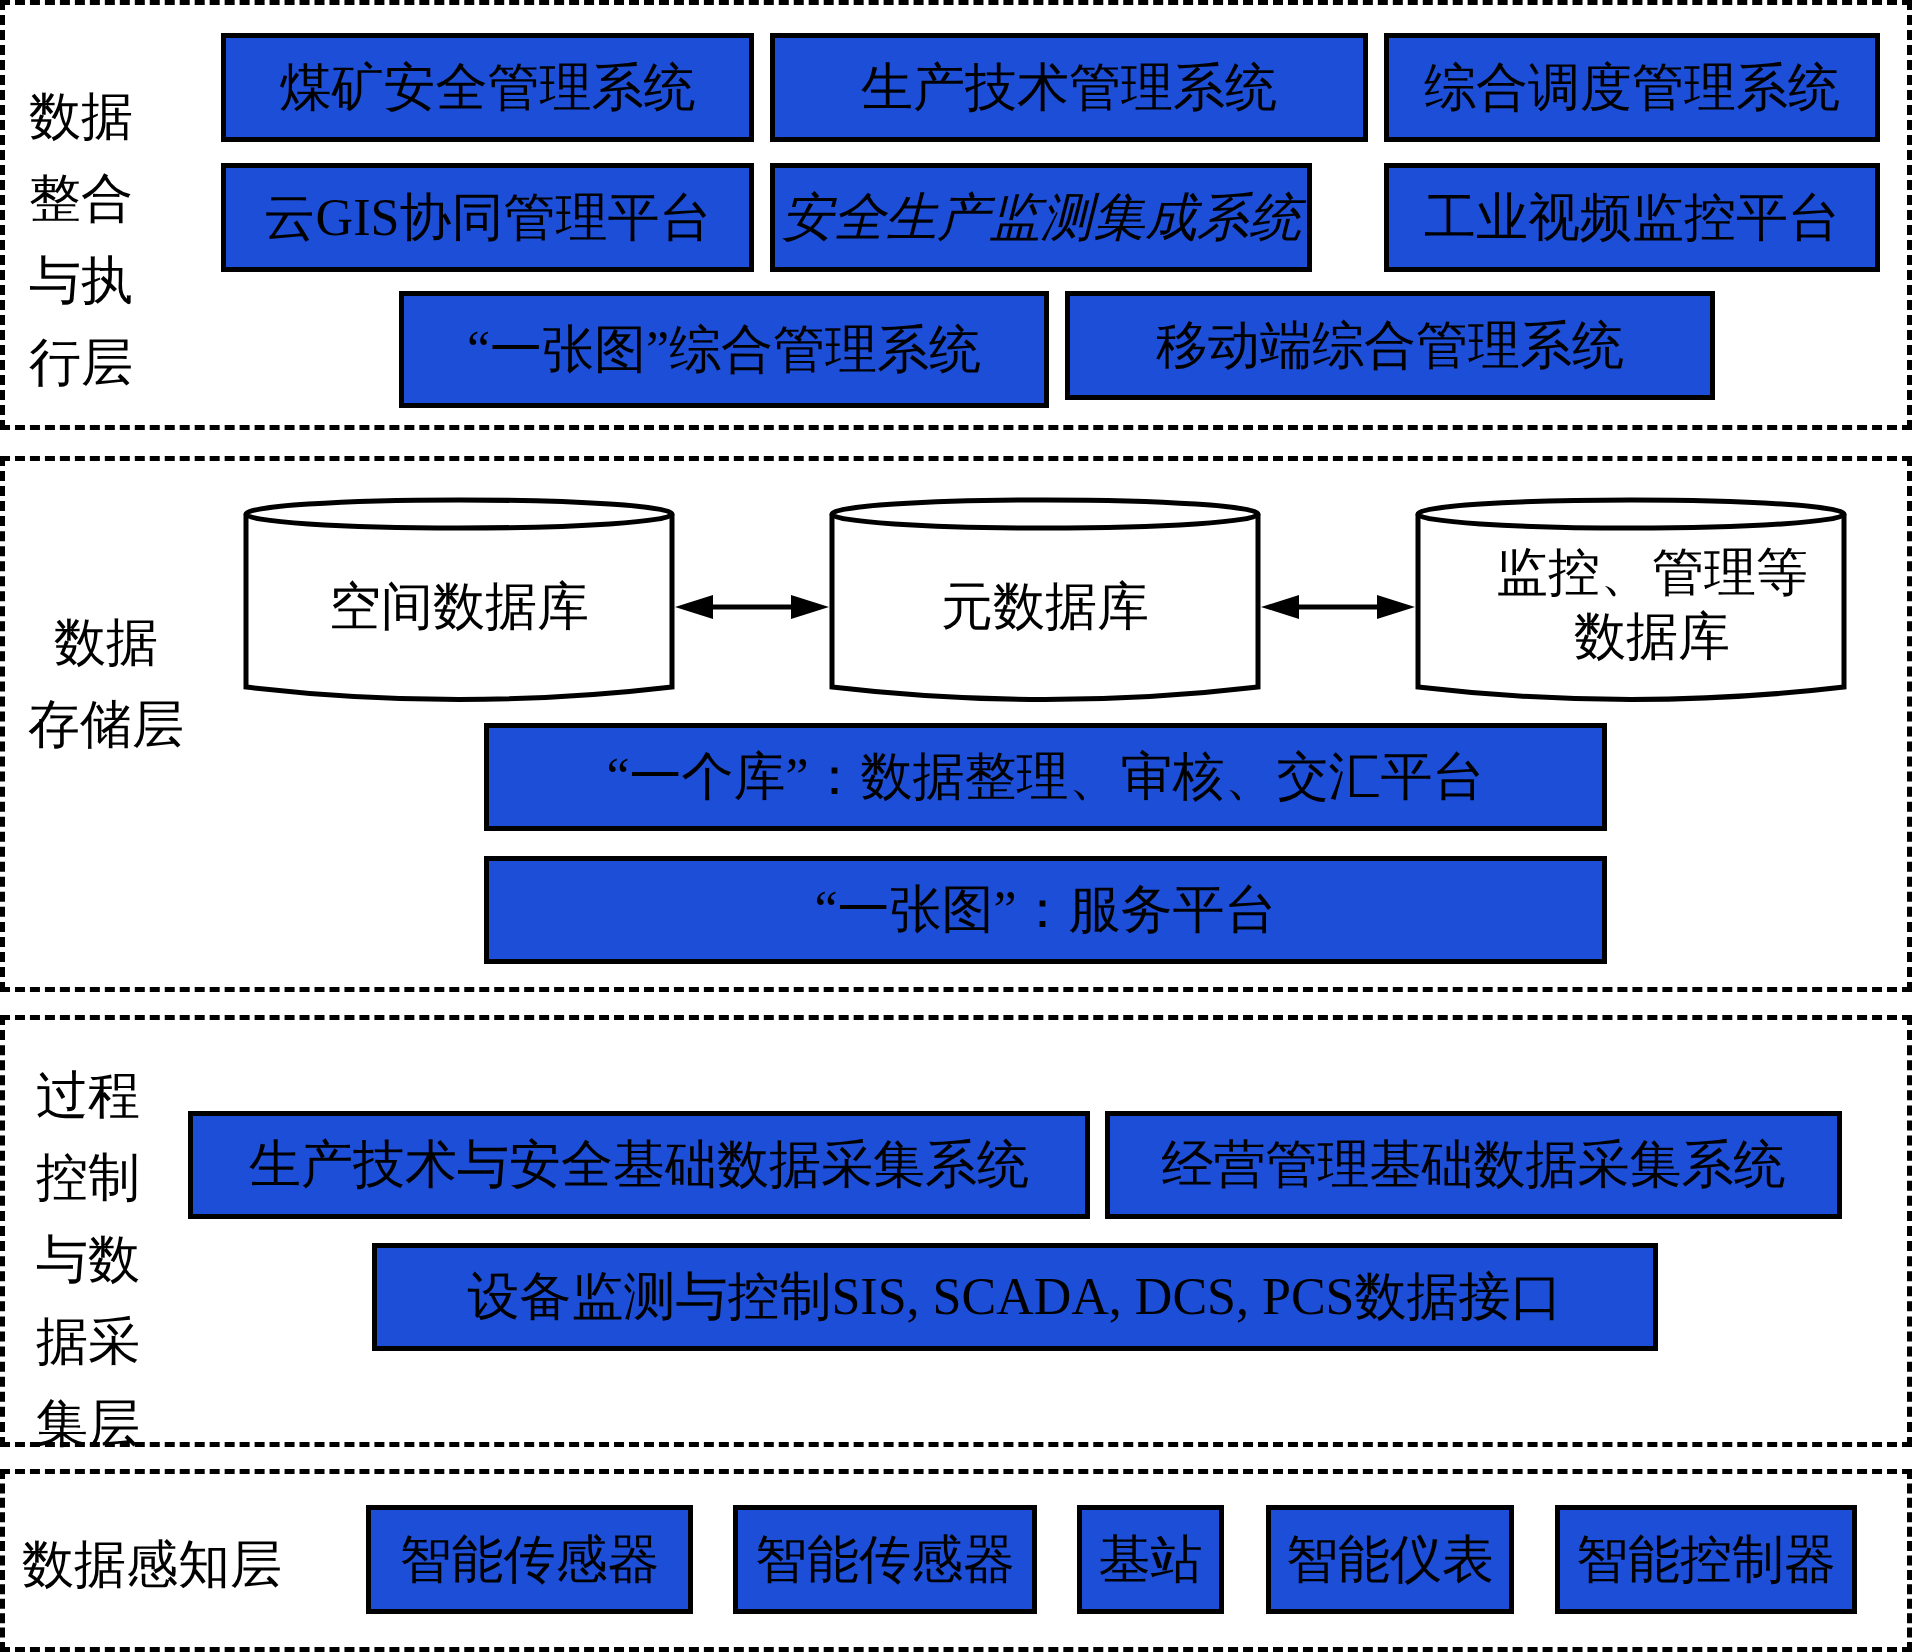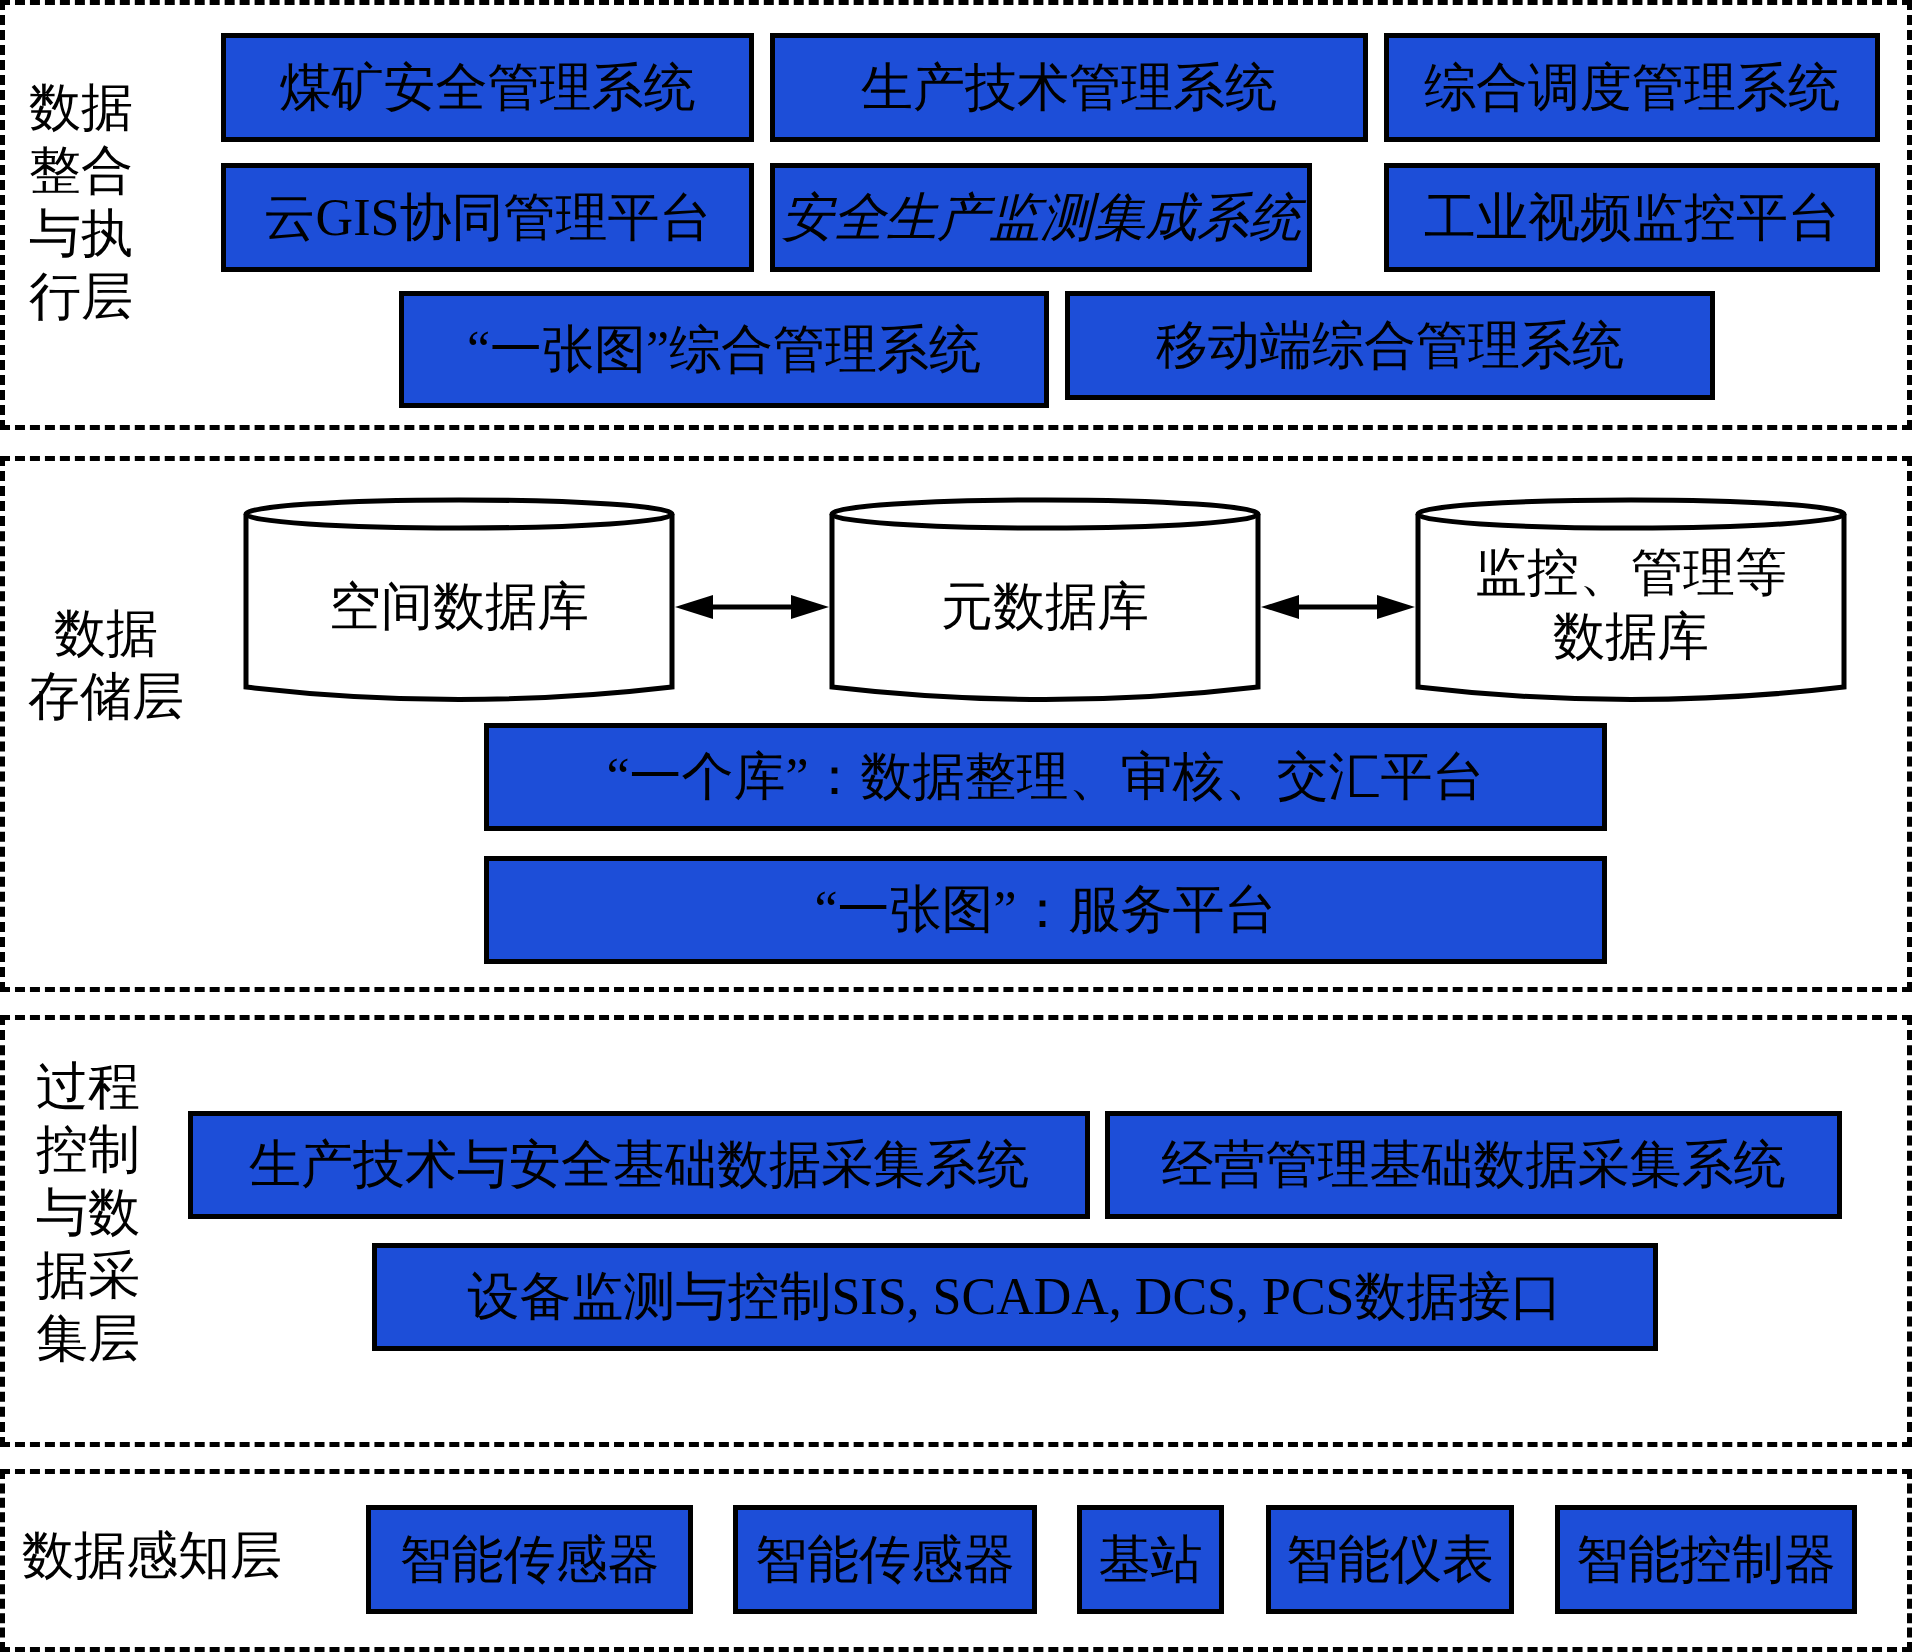--- a/index.html
+++ b/index.html
@@ -1,19 +1,19 @@
 <!DOCTYPE html>
 <html><head>
 <meta charset="utf-8">
 <style>
   html, body { margin: 0; padding: 0; background: #ffffff; }
   body { width: 1912px; height: 1652px; position: relative; overflow: hidden;
          font-family: "Liberation Serif", "DejaVu Serif", serif; color: #000; }
   .layer { position: absolute; box-sizing: border-box; border: 5px dashed #000; }
-  .layer-label { position: absolute; font-size: 52px; line-height: 63px; text-align: center;
+  .layer-label { position: absolute; font-size: 52px; line-height: 82px; text-align: center;
                  white-space: pre-line; letter-spacing: 0; }
   .box { position: absolute; box-sizing: border-box; border: 5px solid #000; background: #1d4ed8;
          display: flex; align-items: center; justify-content: center;
          font-size: 52px; white-space: nowrap; overflow: hidden; }
   .cyl { position: absolute; }
   .cyl svg { position: absolute; left: 0; top: 0; overflow: visible; }
   .cyl-text { position: absolute; left: 0; right: 0; text-align: center; font-size: 52px;
               line-height: 64px; white-space: pre-line; }
   .arrow { position: absolute; }
 </style>
@@ -50,21 +50,21 @@
 </div>
 
 <div class="cyl" style="left:830px; top:497px; width:430px; height:206px;">
   <svg width="430" height="206">
     <path d="M2,17 L2,190 Q215,215 428,190 L428,17" fill="#fff" stroke="#000" stroke-width="5"></path>
     <ellipse cx="215" cy="17" rx="213" ry="14" fill="#fff" stroke="#000" stroke-width="5"></ellipse>
   </svg>
   <div class="cyl-text" style="top:78px;">元数据库</div>
 </div>
 
-<div class="cyl" style="left:1416px; top:497px; width:430px; height:206px;">
+<div class="cyl" style="left:1416px; top:497px; width:430px; height:206px;padding-left:42px;">
   <svg width="430" height="206">
     <path d="M2,17 L2,190 Q215,215 428,190 L428,17" fill="#fff" stroke="#000" stroke-width="5"></path>
     <ellipse cx="215" cy="17" rx="213" ry="14" fill="#fff" stroke="#000" stroke-width="5"></ellipse>
   </svg>
   <div class="cyl-text" style="top:44px;">监控、管理等
 数据库</div>
 </div>
 
 <svg class="arrow" style="left:673px; top:590px;" width="158" height="34">
   <line x1="30" y1="17" x2="128" y2="17" stroke="#000" stroke-width="5"></line>

